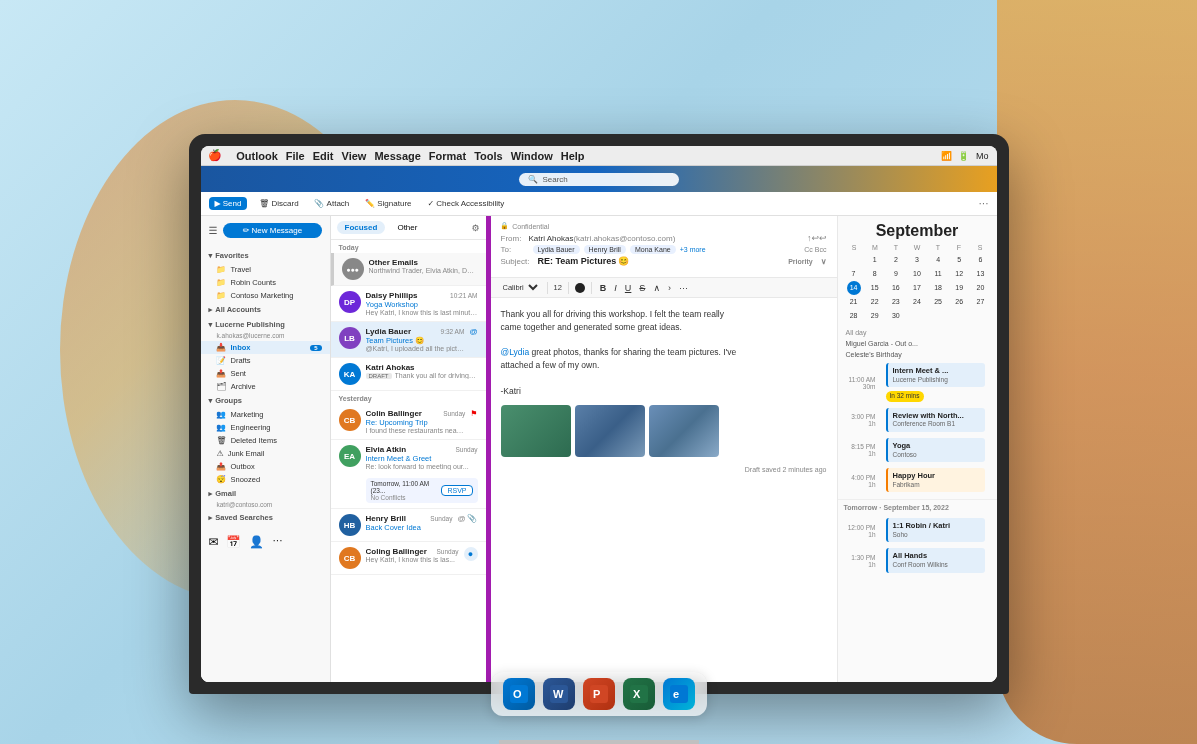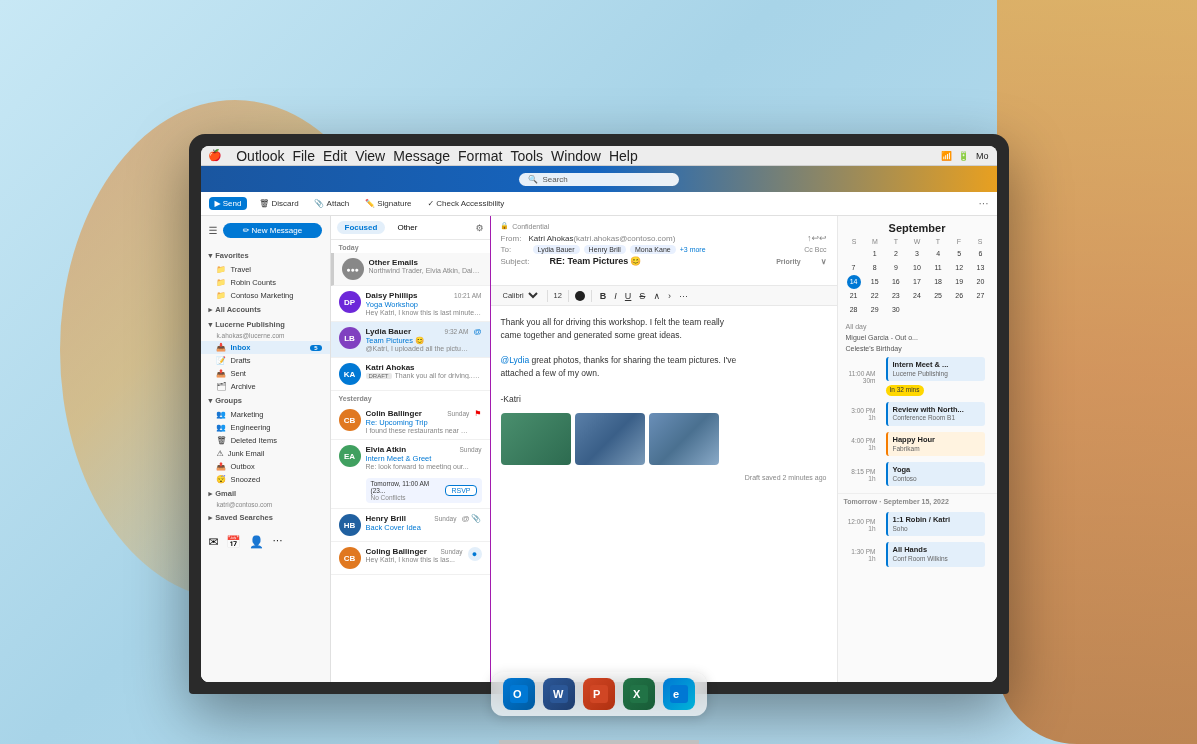--- a/index.html
+++ b/index.html
@@ -66,21 +66,21 @@
       align-items: center;
       padding: 0 8px;
       font-size: 9px;
       color: #222;
       gap: 10px;
       border-bottom: 1px solid #d0d0d0;
     }
 
     .mac-menubar .apple { font-size: 11px; margin-right: 4px; }
     .mac-menubar .menu-items { display: flex; gap: 8px; }
-    .mac-menubar .menu-item { font-size: 14px; font-weight: 400; }
+    .mac-menubar .menu-item { font-size: 11px; font-weight: 700; }
     .mac-menubar .spacer { flex: 1; }
     .mac-menubar .right-icons { display: flex; gap: 6px; align-items: center; font-size: 9px; }
 
     
     .outlook-window {
       height: calc(100% - 20px);
       display: flex;
       flex-direction: column;
       background: #f3f3f3;
     }
@@ -213,21 +213,21 @@
       color: white;
       border-radius: 8px;
       padding: 0 4px;
       font-size: 6px;
     }
 
     
     .email-list {
       width: 160px;
       background: #fff;
-      border-right: 1px solid #a21caf;
+      border-right: 5px solid #a21caf;
       display: flex;
       flex-direction: column;
       overflow: hidden;
     }
 
     .email-tabs {
       height: 24px;
       display: flex;
       align-items: center;
       padding: 0 6px;
@@ -372,25 +372,25 @@
       font-size: 7px;
       color: #333;
     }
 
     .recipient-more { font-size: 7px; color: #0078d4; }
     .cc-bcc { font-size: 7px; color: #888; margin-left: auto; }
 
     .reading-subject {
       display: flex;
       align-items: center;
-      gap: 20px;
+      gap: 8px;
       font-size: 9px;
       font-weight: 600;
       color: #222;
-      margin-bottom: 15px;
+      margin-bottom: 7px;
     }
 
     .priority-label { font-size: 7px; color: #888; margin-left: auto; }
 
     
     .format-toolbar {
       height: 20px;
       background: #f8f8f8;
       border-bottom: 1px solid #e8e8e8;
       display: flex;
@@ -451,21 +451,21 @@
       width: 160px;
       background: #fafafa;
       border-left: 1px solid #e8e8e8;
       display: flex;
       flex-direction: column;
       overflow: hidden;
     }
 
     .calendar-month-header {
       padding: 6px 8px 4px;
-      font-size: 11px;
+      font-size: 16px;
       font-weight: 600;
       color: #222;
       text-align: center;
     }
 
     .calendar-grid {
       padding: 0 6px;
       font-size: 7.5px;
     }
 
@@ -1093,35 +1093,35 @@
                 <div class="cal-time-col">3:00 PM<br>1h</div>
                 <div class="cal-event-col">
                   <div class="cal-event blue">
                     <div class="event-title">Review with North...</div>
                     <div class="event-location">Conference Room B1</div>
                   </div>
                 </div>
               </div>
 
               <div class="cal-event-row">
+                <div class="cal-time-col">8:15 PM<br>1h</div>
+                <div class="cal-event-col">
+                  <div class="cal-event blue">
+                    <div class="event-title">Yoga</div>
+                    <div class="event-location">Contoso</div>
+                  </div>
+                </div>
+              </div>
+
+              <div class="cal-event-row">
                 <div class="cal-time-col">4:00 PM<br>1h</div>
                 <div class="cal-event-col">
                   <div class="cal-event orange">
                     <div class="event-title">Happy Hour</div>
                     <div class="event-location">Fabrikam</div>
-                  </div>
-                </div>
-              </div>
-
-              <div class="cal-event-row">
-                <div class="cal-time-col">8:15 PM<br>1h</div>
-                <div class="cal-event-col">
-                  <div class="cal-event blue">
-                    <div class="event-title">Yoga</div>
-                    <div class="event-location">Contoso</div>
                   </div>
                 </div>
               </div>
 
               <div style="padding: 4px 6px; font-size: 7px; color: #888; font-weight: 600; border-top: 1px solid #eee; margin-top: 4px;">Tomorrow · September 15, 2022</div>
 
               <div class="cal-event-row">
                 <div class="cal-time-col">12:00 PM<br>1h</div>
                 <div class="cal-event-col">
                   <div class="cal-event blue">

